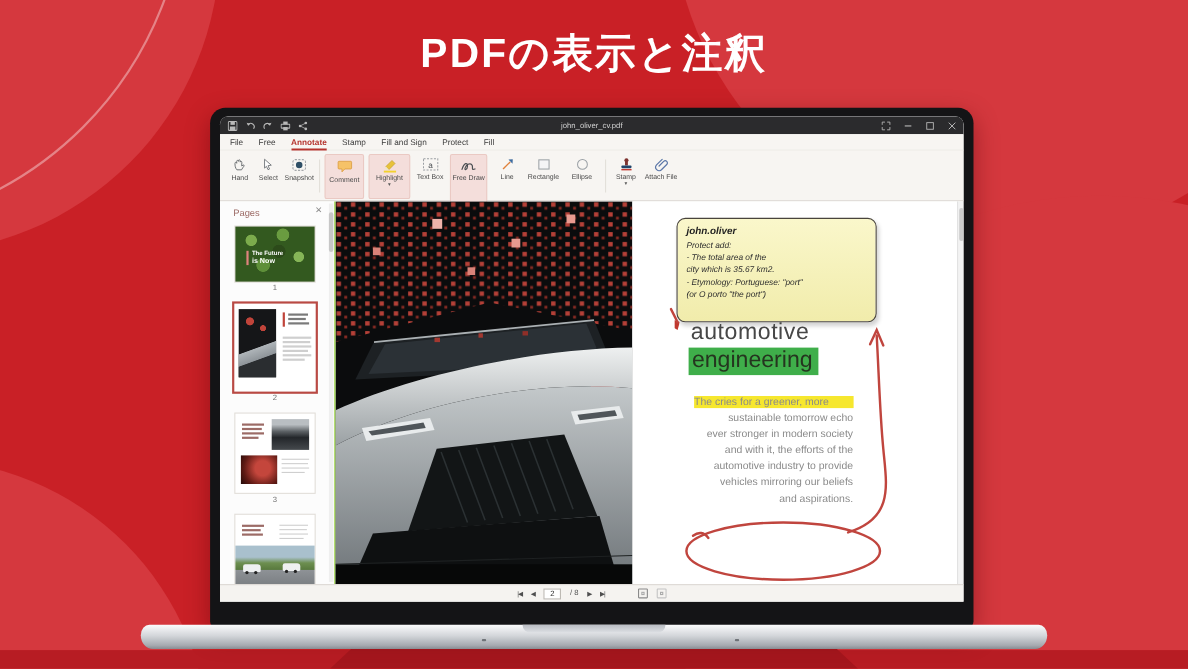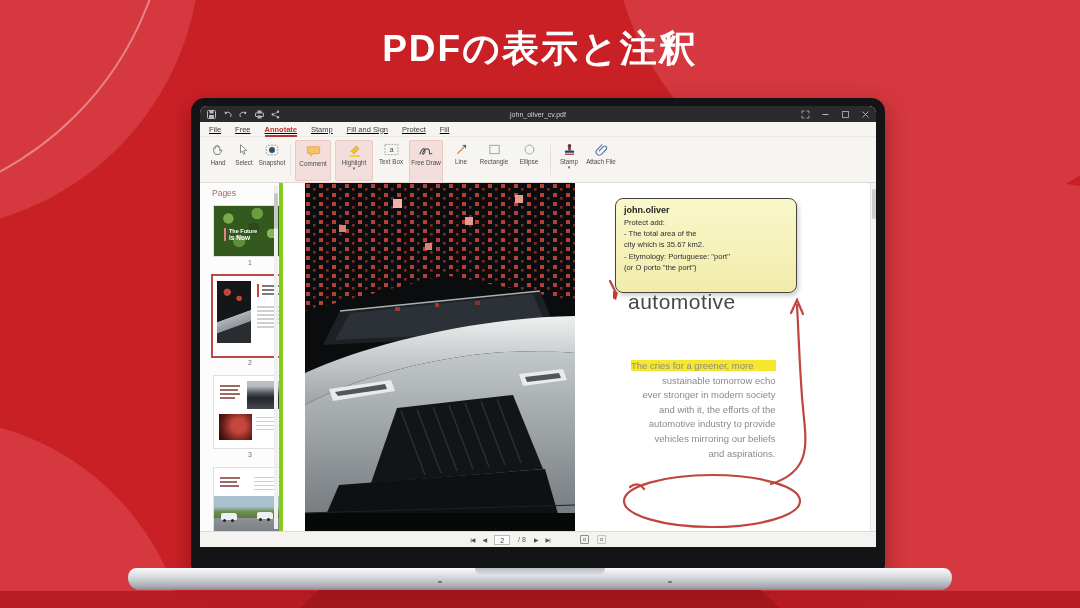--- a/index.html
+++ b/index.html
@@ -41,41 +41,41 @@
   
   .titlebar { position:absolute; left:0; top:0; width:676px; height:16px; background:#2b2b2d;
               display:flex; align-items:center; }
   .tb-left { display:flex; align-items:center; gap:7px; padding-left:7px; }
   .tb-ic { width:9px; height:9px; display:block; }
   .tb-file { position:absolute; left:0; width:676px; text-align:center; font-size:7px; color:#d2d2d2; }
   .tb-right { position:absolute; right:6px; top:0; height:16px; display:flex; align-items:center; gap:11px; }
 
   
   .menubar { position:absolute; left:0; top:16px; width:676px; height:15px; background:#f7f5f2;
-             display:flex; align-items:center; gap:14px; padding-left:9px; border-bottom:1px solid #eceae6;text-decoration:underline; }
+             display:flex; align-items:center; gap:14px; padding-left:9px; border-bottom:1px solid #eceae6; }
   .menu-item { font-size:7.5px; color:#3c3c3c; position:relative; cursor:default; }
   .menu-item.active { color:#b5342e; font-weight:700; }
   .menu-item.active::after { content:""; position:absolute; left:0; right:0; bottom:-3px; height:2px; background:#b5342e; }
 
   
   .toolbar { position:absolute; left:0; top:31px; width:676px; height:46px; background:#f7f5f2;
              border-bottom:1px solid #ddd9d4; }
   .tool { position:absolute; top:3px; height:41px; display:flex; flex-direction:column; align-items:center;
           justify-content:flex-start; border-radius:2px; padding-top:3px; }
   .tool .lbl { font-size:6.3px; color:#4a4a4a; margin-top:2px; text-align:center; line-height:7px; }
   .tool.active { background:#f4dedb; border:1px solid #eac9c3; }
   .tool .caret { font-size:5px; color:#5a5a5a; line-height:4px; }
   .tsep { position:absolute; top:8px; width:1px; height:30px; background:#e3e0da; }
 
   
   .content { position:absolute; left:0; top:77px; width:676px; height:348px; overflow:hidden; }
 
   
-  .pages-panel { position:absolute; left:0; top:0; width:83px; height:348px; background:#fcfcfc;
-                 border-right:4px solid #84cc16; overflow:hidden; }
+  .pages-panel { position:absolute; left:0; top:0; width:105px; height:348px; background:#fcfcfc;
+                 border-right:1px solid #84cc16; overflow:hidden; }
   .pages-head { position:absolute; left:0; top:0; width:105px; height:20px; }
   .pages-title { position:absolute; left:12px; top:5px; font-size:8.5px; color:#9c6b66; }
   .pages-close { position:absolute; right:12px; top:4px; font-size:8px; color:#8a8a8a; }
   .thumb { position:absolute; background:#fff; box-shadow:0 0 0 1px #e2ded9; }
   .thumb.selected { box-shadow:0 0 0 2px #b94a44; }
   .pnum { position:absolute; width:72px; text-align:center; font-size:7px; color:#6f6f6f; }
   .panel-scroll { position:absolute; right:1px; top:2px; width:4px; height:344px; background:#efefef; }
   .panel-scroll .pthumb { position:absolute; left:0; top:8px; width:4px; height:36px; background:#c7c7c7; border-radius:2px; }
 
   
@@ -118,21 +118,21 @@
 
   
   .doc-left { position:absolute; left:105px; top:0; width:270px; height:348px; }
   .doc-right { position:absolute; left:375px; top:0; width:295px; height:348px; background:#ffffff; }
   .doc-scroll { position:absolute; left:670px; top:0; width:6px; height:348px; background:#f3f3f3; border-left:1px solid #e2e2e2; }
   .doc-scroll .dthumb { position:absolute; left:1px; top:6px; width:4px; height:30px; background:#cccccc; border-radius:2px; }
 
   
   .note { position:absolute; left:40px; top:15px; width:182px; height:95px;
           background:linear-gradient(#faf7cb, #f1ecab); border:1.5px solid #49443c; border-radius:8px;
-          padding:6px 8px; box-shadow:2px 3px 4px rgba(0,0,0,.18); }
+          padding:6px 8px; box-shadow:2px 3px 4px rgba(0,0,0,.18);font-style:italic; }
   .note-author { font-size:9px; font-weight:700; color:#1e1e1e; margin-bottom:2px; }
   .note-line { font-size:7.6px; color:#2e2e2e; line-height:11.2px; }
   .note-corner { position:absolute; left:38px; top:108px; width:5px; height:9px; background:#c0392f;
                  clip-path:polygon(0 0,100% 20%,60% 100%,0 80%); }
 
   
   .h-auto { position:absolute; left:53px; top:107px; font-size:21px; color:#474747; letter-spacing:.5px; }
   .h-eng  { position:absolute; left:51px; top:133px; font-size:21px; color:#25351f;
             background:#3fae4a; padding:0 5px 1px 3px; }
   .body-text { position:absolute; left:56px; top:176px; font-size:9.5px; color:#8a8a8a; line-height:14.6px; }
@@ -435,20 +435,21 @@
         <div class="note-author">john.oliver</div>
         <div class="note-line">Protect add:</div>
         <div class="note-line">- The total area of the</div>
         <div class="note-line">city which is 35.67 km2.</div>
         <div class="note-line">- Etymology: Portuguese: "port"</div>
         <div class="note-line">(or O porto "the port")</div>
       </div>
       <div class="note-corner"></div>
 
       <div class="h-auto">automotive</div>
+      <div class="h-eng">engineering</div>
 
       <div class="body-text">
         <span class="line"><span class="hl-yellow">The cries for a greener, more</span></span>
         <span class="line">sustainable tomorrow echo</span>
         <span class="line">ever stronger in modern society</span>
         <span class="line">and with it, the efforts of the</span>
         <span class="line">automotive industry to provide</span>
         <span class="line">vehicles mirroring our beliefs</span>
         <span class="line">and aspirations.</span>
       </div>

